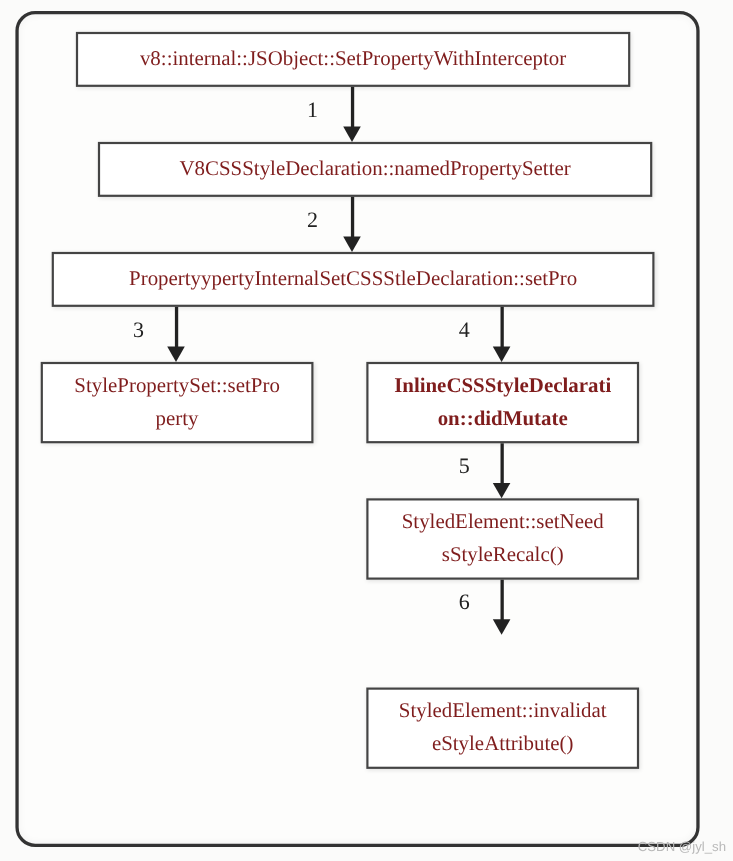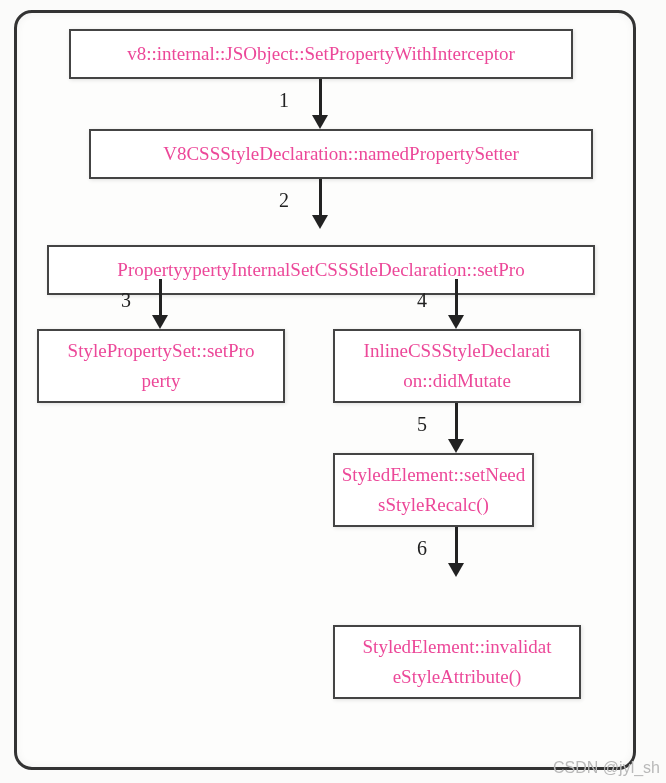--- a/index.html
+++ b/index.html
@@ -24,51 +24,51 @@
     }
     .node {
       position: absolute;
       border: 2px solid #444;
       background: #fff;
       display: flex;
       align-items: center;
       justify-content: center;
       text-align: center;
       font-size: 19px;
-      color: #ec4899;
+      color: #7f1d1d;
       line-height: 1.6;
       padding: 8px 12px;
       box-shadow: 1px 1px 4px rgba(0,0,0,0.12);
     }
     .n1 { left: 52px;  top: 16px;  width: 504px; height: 50px; }
     .n2 { left: 52px;  top: 116px; width: 504px; height: 50px; margin-left: 20px; }
-    .n3 { left: 30px;  top: 216px; width: 548px; height: 50px; margin-top: 16px; }
+    .n3 { left: 30px;  top: 216px; width: 548px; height: 50px; }
     .n4 { left: 20px;  top: 316px; width: 248px; height: 74px; }
-    .n5 { left: 316px; top: 316px; width: 248px; height: 74px; }
-    .n6 { left: 316px; top: 440px; width: 201px; height: 74px; }
+    .n5 { left: 316px; top: 316px; width: 248px; height: 74px; font-weight: bold; }
+    .n6 { left: 316px; top: 440px; width: 248px; height: 74px; }
     .n7 { left: 316px; top: 564px; width: 248px; height: 74px; margin-top: 48px; }
     .arrow { position: absolute; background: #222; }
     .arrow.vert { width: 3px; }
     .arrow-head {
       position: absolute;
       width: 0; height: 0;
       border-left: 8px solid transparent;
       border-right: 8px solid transparent;
       border-top: 14px solid #222;
     }
     .label {
       position: absolute;
       font-size: 20px;
       color: #222;
     }
     .watermark {
       position: absolute;
       right: 6px;
       bottom: 6px;
-      font-size: 16px;
+      font-size: 12px;
       color: #b9b9b9;
       font-family: Arial, sans-serif;
     }
   </style>
 </head>
 <body>
 
 <div class="container">
 
   <div class="node n1">

